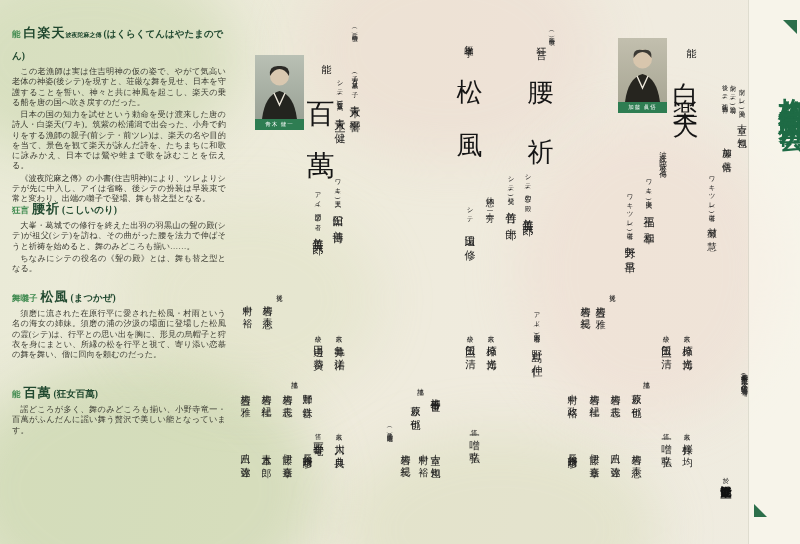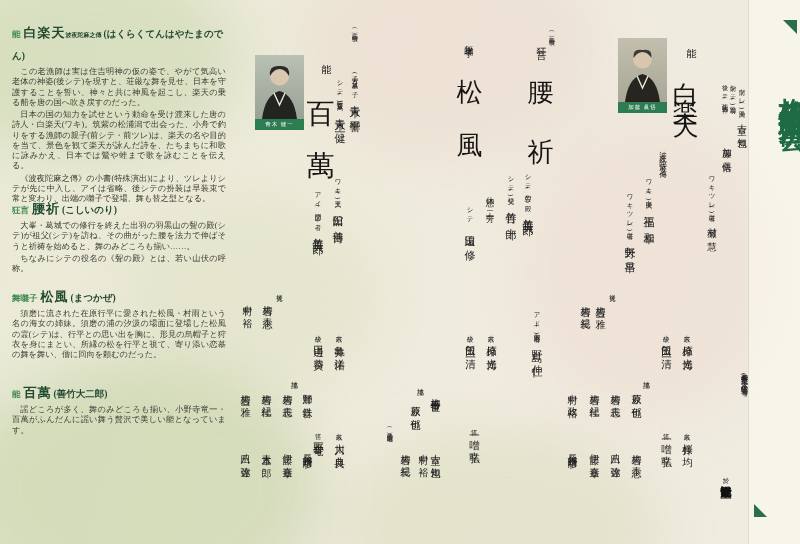--- a/index.html
+++ b/index.html
@@ -191,32 +191,32 @@
       <div class="v jn" style="left:302px;top:446px">長谷川晴彦</div>
       <div class="v jn" style="left:282px;top:446px">伊藤　嘉章</div>
       <div class="v jn" style="left:261px;top:446px">青木　一郎</div>
       <div class="v jn" style="left:240px;top:446px">八田　達弥</div>
     </div>
 
     <section class="descbox" style="top:20px">
       <h3><span class="g">能</span><span class="t">白楽天</span><span class="k">波夜陀麻之傳</span><span class="r">(はくらくてんはやたまのでん)</span></h3>
       <p>この老漁師は実は住吉明神の仮の姿で、やがて気高い老体の神姿(後シテ)を現すと、荘厳な舞を見せ、日本を守護することを誓い、神々と共に神風を起こし、楽天の乗る船を唐の国へ吹き戻すのだった。</p>
       <p>日本の国の知力を試せという勅命を受け渡来した唐の詩人・白楽天(ワキ)。筑紫の松浦潟で出会った、小舟で釣りをする漁師の親子(前シテ・前ツレ)は、楽天の名や目的を当て、景色を観て楽天が詠んだ詩を、たちまちに和歌に詠みかえ、日本では鶯や蛙まで歌を詠むことを伝える。</p>
-      <p>《波夜陀麻之傳》の小書(特殊演出)により、ツレよりシテが先に中入し、アイは省略、後シテの扮装は早装束で常と変わり、出端の囃子で登場、舞も替之型となる。</p>
+      <p>《波夜陀麻之傳》の小書(住吉明神)により、ツレよりシテが先に中入し、アイは省略、後シテの扮装は早装束で常と変わり、出端の囃子で登場、舞も替之型となる。</p>
     </section>
 
     <section class="descbox" style="top:196px">
       <h3><span class="g">狂言</span><span class="t">腰祈</span><span class="r">(こしいのり)</span></h3>
       <p>大峯・葛城での修行を終えた出羽の羽黒山の聟の殿(シテ)が祖父(シテ)を訪ね、その曲がった腰を法力で伸ばそうと祈祷を始めると、舞のみどころも揃い……。</p>
-      <p>ちなみにシテの役名の《聟の殿》とは、若い山伏の呼称。</p>
+      <p>ちなみにシテの役名の《聟の殿》とは、舞も替之型となる。</p>
     </section>
 
     <section class="descbox" style="top:284px">
       <h3><span class="g">舞囃子</span><span class="t">松風</span><span class="r">(まつかぜ)</span></h3>
       <p>須磨に流された在原行平に愛された松風・村雨という名の海女の姉妹。須磨の浦の汐汲の場面に登場した松風の霊(シテ)は、行平との思い出を胸に、形見の烏帽子と狩衣を身にまとい、所縁の松を行平と視て、寄り添い恋慕の舞を舞い、僧に回向を頼むのだった。</p>
     </section>
 
     <section class="descbox" style="top:380px">
-      <h3><span class="g">能</span><span class="t">百萬</span><span class="r">(善竹大二郎)</span></h3>
+      <h3><span class="g">能</span><span class="t">百萬</span><span class="r">(狂女百萬)</span></h3>
       <p>謡どころが多く、舞のみどころも揃い、小野寺竜一・百萬がふんだんに謡い舞う贅沢で美しい能となっています。</p>
     </section>
   </div>
 </div>
 
 </body></html>

